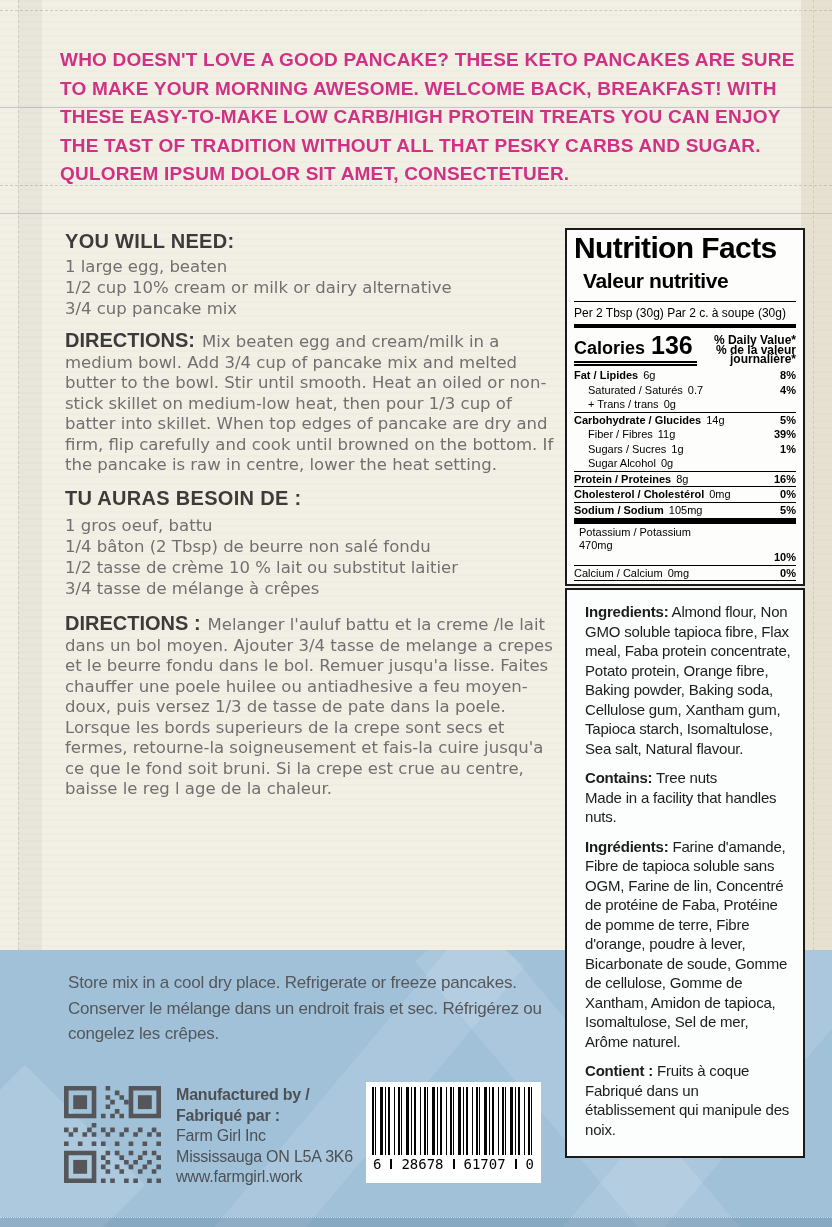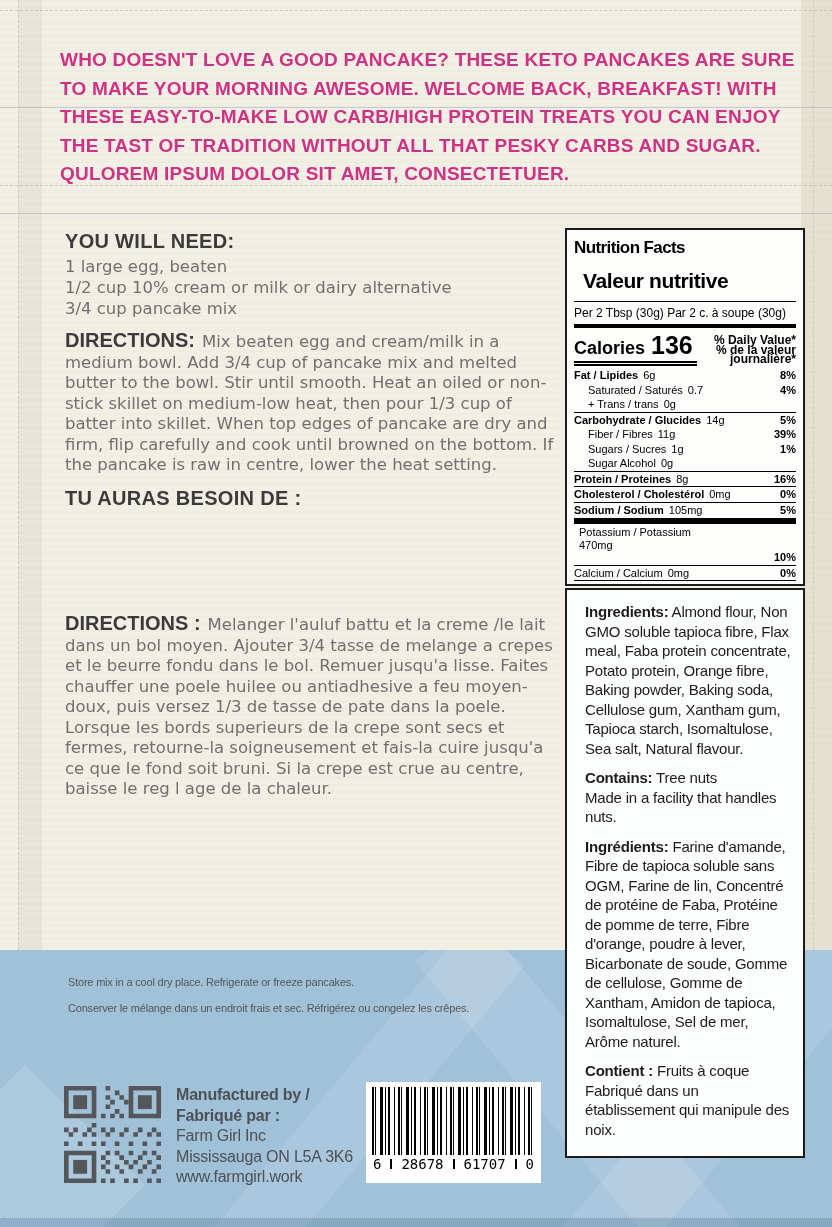--- a/index.html
+++ b/index.html
@@ -40,21 +40,21 @@
     color:#707070;font-family:"DejaVu Sans",sans-serif;font-size:16.5px;line-height:20.5px;}
   .dir-en{top:330px;}
   .dir-fr{top:613px;}
   .marker-inline{color:#3b3b3b;font-weight:700;font-size:20px;font-family:"Liberation Sans",sans-serif;margin-right:7px;}
 
   
   .nft{
     position:absolute;left:565px;top:228px;width:240px;height:358px;box-sizing:border-box;
     background:#fdfdfc;border:2px solid #1b1b1b;padding:5px 7px;color:#000;overflow:hidden;
   }
-  .nft-title{font-size:17px;line-height:25px;font-weight:700;letter-spacing:-0.6px;margin:0;}
+  .nft-title{font-size:30px;line-height:25px;font-weight:700;letter-spacing:-0.6px;margin:0;}
   .nft-title-fr{font-size:21px;line-height:23px;font-weight:700;letter-spacing:-0.4px;margin:9px;}
   .serving{border-top:1px solid #000;border-bottom:4px solid #000;font-weight:400;font-size:12px;line-height:14px;padding:4px 0;margin-top:7px;white-space:nowrap;}
   .cal{display:flex;justify-content:space-between;align-items:flex-start;padding-top:3px;}
   .cal-left{border-bottom:5px double #000;padding:0 4px 1px 0;white-space:nowrap;}
   .cal-word{font-weight:700;font-size:18px;}
   .cal-num{font-weight:700;font-size:25px;margin-left:6px;}
   .cal-right{text-align:right;font-size:12px;font-weight:700;line-height:9.5px;padding-top:5px;}
   .nrows{margin-top:2px;}
   .nrow{display:flex;align-items:baseline;font-size:11px;line-height:12.5px;padding:1px 0;}
   .nrow.bold .nlbl{font-weight:700;}
@@ -79,21 +79,21 @@
   
   .blue-band{position:absolute;left:0;top:950px;width:832px;height:277px;background:#a1c1d9;overflow:hidden;}
   .diag{position:absolute;background:rgba(255,255,255,0.11);}
   .d1{left:315px;top:-60px;width:70px;height:460px;transform:rotate(40deg);}
   .d2{left:560px;top:-70px;width:78px;height:480px;transform:rotate(-40deg);}
   .d3{left:665px;top:-70px;width:78px;height:480px;transform:rotate(40deg);}
   .d4{left:-60px;top:150px;width:170px;height:170px;transform:rotate(45deg);background:rgba(255,255,255,0.13);}
   .bottom-edge{position:absolute;left:0;bottom:0;width:100%;height:9px;background:rgba(73,108,138,0.28);border-top:1px dotted rgba(255,255,255,0.55);}
 
   .storage{position:absolute;left:68px;top:970px;width:505px;margin:0;
-    color:#54575b;font-size:11px;line-height:25.5px;letter-spacing:-0.2px;}
+    color:#54575b;font-size:17px;line-height:25.5px;letter-spacing:-0.2px;}
 
   
   .qr{position:absolute;left:64px;top:1086px;width:97px;height:97px;}
   .qr svg{width:100%;height:100%;}
 
   
   .mfr{position:absolute;left:176px;top:1085px;width:190px;color:#4d5055;font-size:16px;line-height:20.5px;letter-spacing:-0.2px;}
   .mfr .b{font-weight:700;}
 
   
@@ -137,20 +137,27 @@
 
   <li>1 large egg, beaten</li>
       <li>1/2 cup 10% cream or milk or dairy alternative</li>
       <li>3/4 cup pancake mix</li>
     </ul>
   <p class="dir-para dir-en">
     <span class="marker-inline">DIRECTIONS:</span><span>Mix beaten egg and cream/milk in a medium bowl. Add 3/4 cup of pancake mix and melted butter to the bowl. Stir until smooth. Heat an oiled or non-stick skillet on medium-low heat, then pour 1/3 cup of batter into skillet. When top edges of pancake are dry and firm, flip carefully and cook until browned on the bottom. If the pancake is raw in centre, lower the heat setting.</span>
   </p>
 
   <h2 class="marker need-fr">TU AURAS BESOIN DE :</h2>
+  <ul class="ing-list list-fr">
+
+  <li>1 gros oeuf, battu</li>
+      <li>1/4 bâton (2 Tbsp) de beurre non salé fondu</li>
+      <li>1/2 tasse de crème 10 % lait ou substitut laitier</li>
+      <li>3/4 tasse de mélange à crêpes</li>
+    </ul>
   <p class="dir-para dir-fr">
     <span class="marker-inline">DIRECTIONS :</span><span>Melanger l'auluf battu et la creme /le lait dans un bol moyen. Ajouter 3/4 tasse de melange a crepes et le beurre fondu dans le bol. Remuer jusqu'a lisse. Faites chauffer une poele huilee ou antiadhesive a feu moyen-doux, puis versez 1/3 de tasse de pate dans la poele. Lorsque les bords superieurs de la crepe sont secs et fermes, retourne-la soigneusement et fais-la cuire jusqu'a ce que le fond soit bruni. Si la crepe est crue au centre, baisse le reg l age de la chaleur.</span>
   </p>
 
   <div class="nft">
     <p class="nft-title">Nutrition Facts</p>
     <p class="nft-title-fr">Valeur nutritive</p>
     <div class="serving">Per 2 Tbsp (30g) Par 2 c. à soupe (30g)</div>
     <div class="cal">
       <div class="cal-left">

